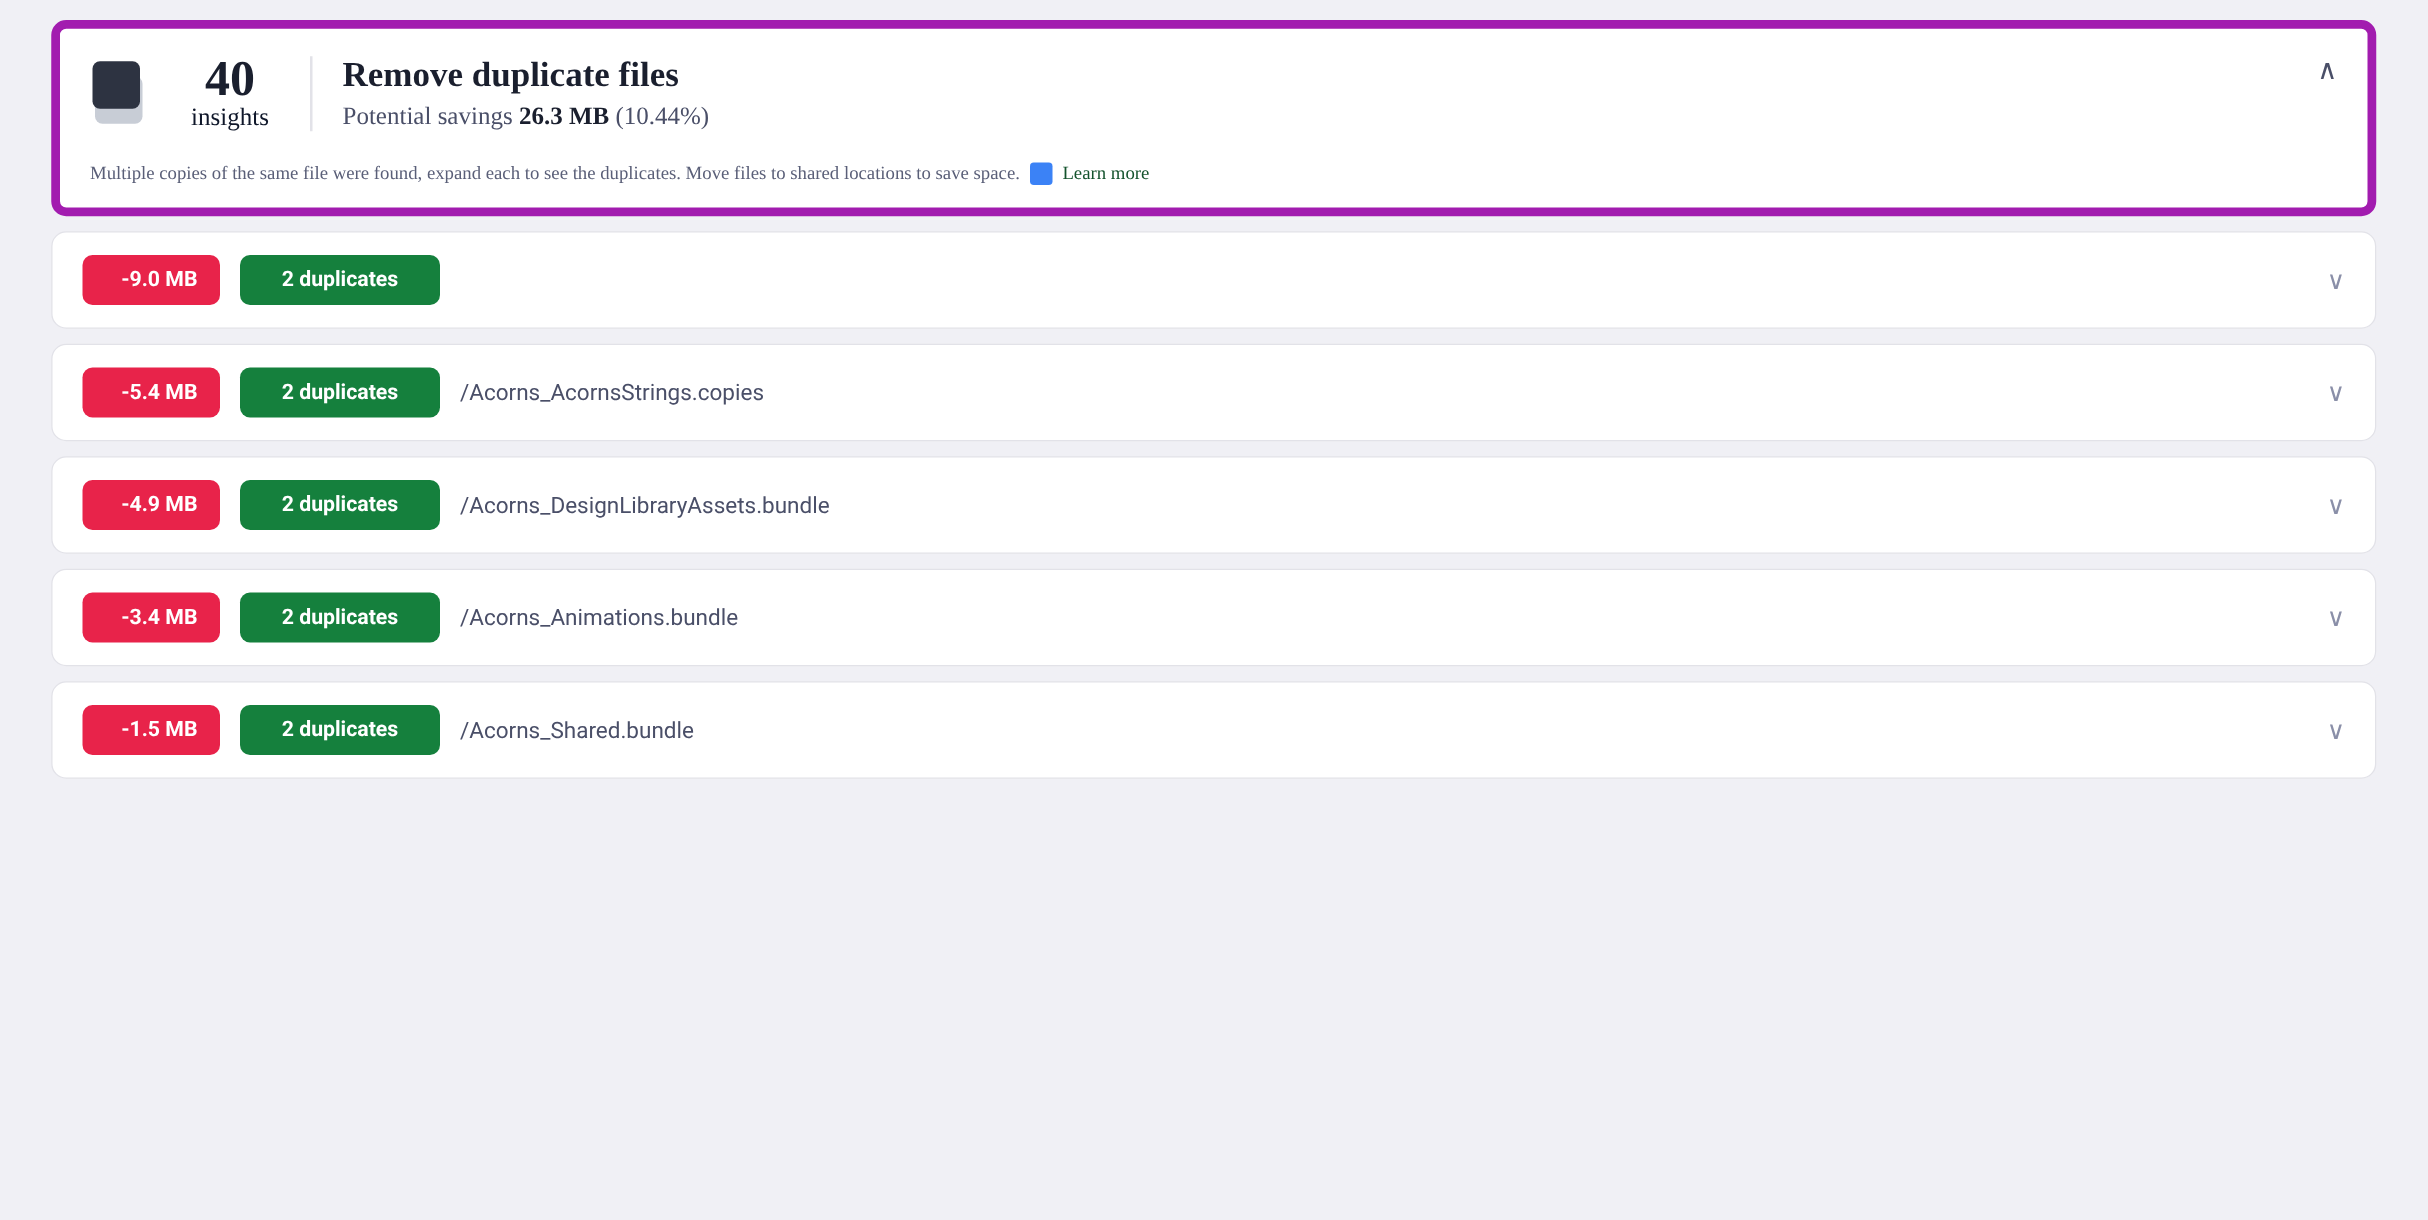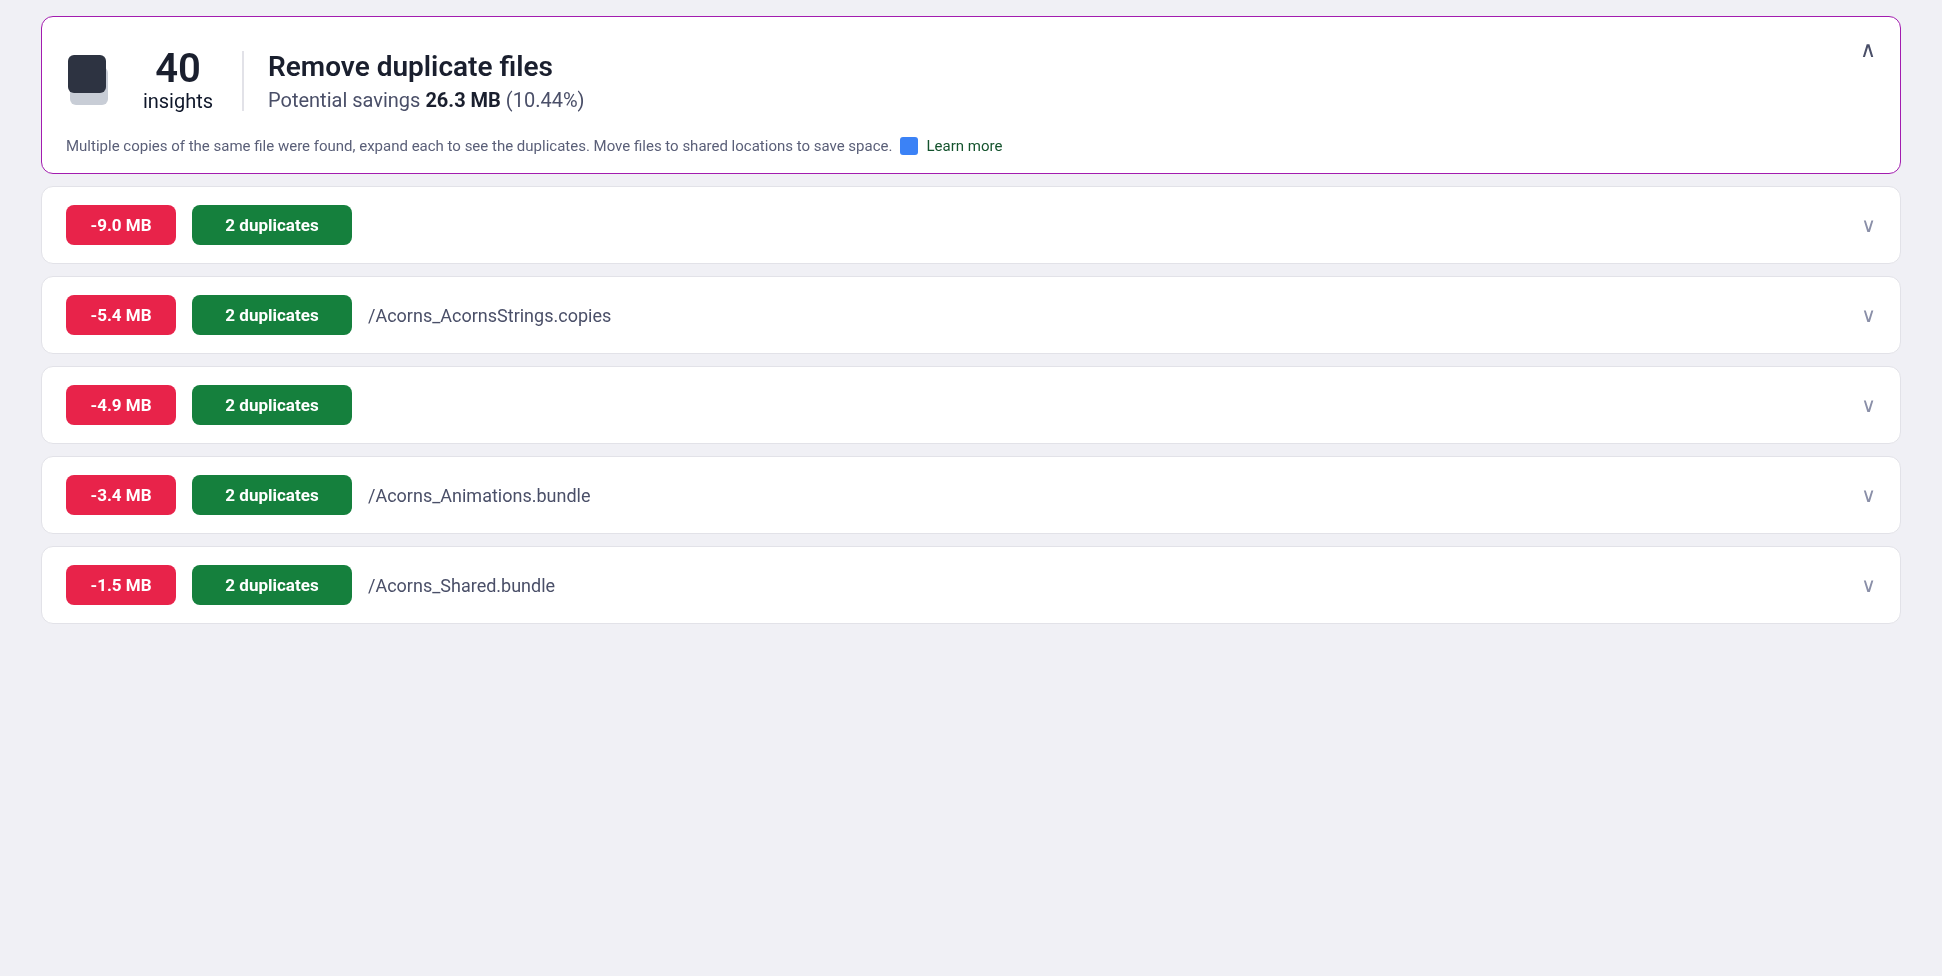--- a/index.html
+++ b/index.html
@@ -12,24 +12,25 @@
     }
 
     .container {
       max-width: 1860px;
       margin: 0 auto;
     }
 
     .header-card {
       background: #fff;
       border-radius: 12px;
-      padding: 32px 24px 18px 24px;
+      padding: 20px 24px 18px 24px;
       margin-bottom: 12px;
-      border: 1px solid #a21caf;
+      border: 7px solid #a21caf;
       position: relative;
+      font-family: Liberation Serif, serif;
     }
 
     .header-top {
       display: flex;
       align-items: center;
       gap: 0;
     }
 
     .icon-block {
       display: flex;
@@ -163,21 +164,21 @@
     }
 
     .size-badge {
       background: #e8234a;
       color: #fff;
       font-size: 17px;
       font-weight: 700;
       border-radius: 8px;
       padding: 10px 18px;
       min-width: 110px;
-      text-align: center;
+      text-align: right;
     }
 
     .duplicates-badge {
       background: #15803d;
       color: #fff;
       font-size: 17px;
       font-weight: 700;
       border-radius: 8px;
       padding: 10px 22px;
       min-width: 160px;
@@ -243,20 +244,21 @@
     </div>
       <div class="duplicate-row">
       <span class="size-badge">-5.4 MB</span>
       <span class="duplicates-badge">2 duplicates</span>
       <span class="file-name">/Acorns_AcornsStrings.copies</span>
       <span class="chevron-down">∨</span>
     </div>
       <div class="duplicate-row">
       <span class="size-badge">-4.9 MB</span>
       <span class="duplicates-badge">2 duplicates</span>
+      <span class="file-name">/Acorns_DesignLibraryAssets.bundle</span>
       <span class="chevron-down">∨</span>
     </div>
       <div class="duplicate-row">
       <span class="size-badge">-3.4 MB</span>
       <span class="duplicates-badge">2 duplicates</span>
       <span class="file-name">/Acorns_Animations.bundle</span>
       <span class="chevron-down">∨</span>
     </div>
       <div class="duplicate-row">
       <span class="size-badge">-1.5 MB</span>

